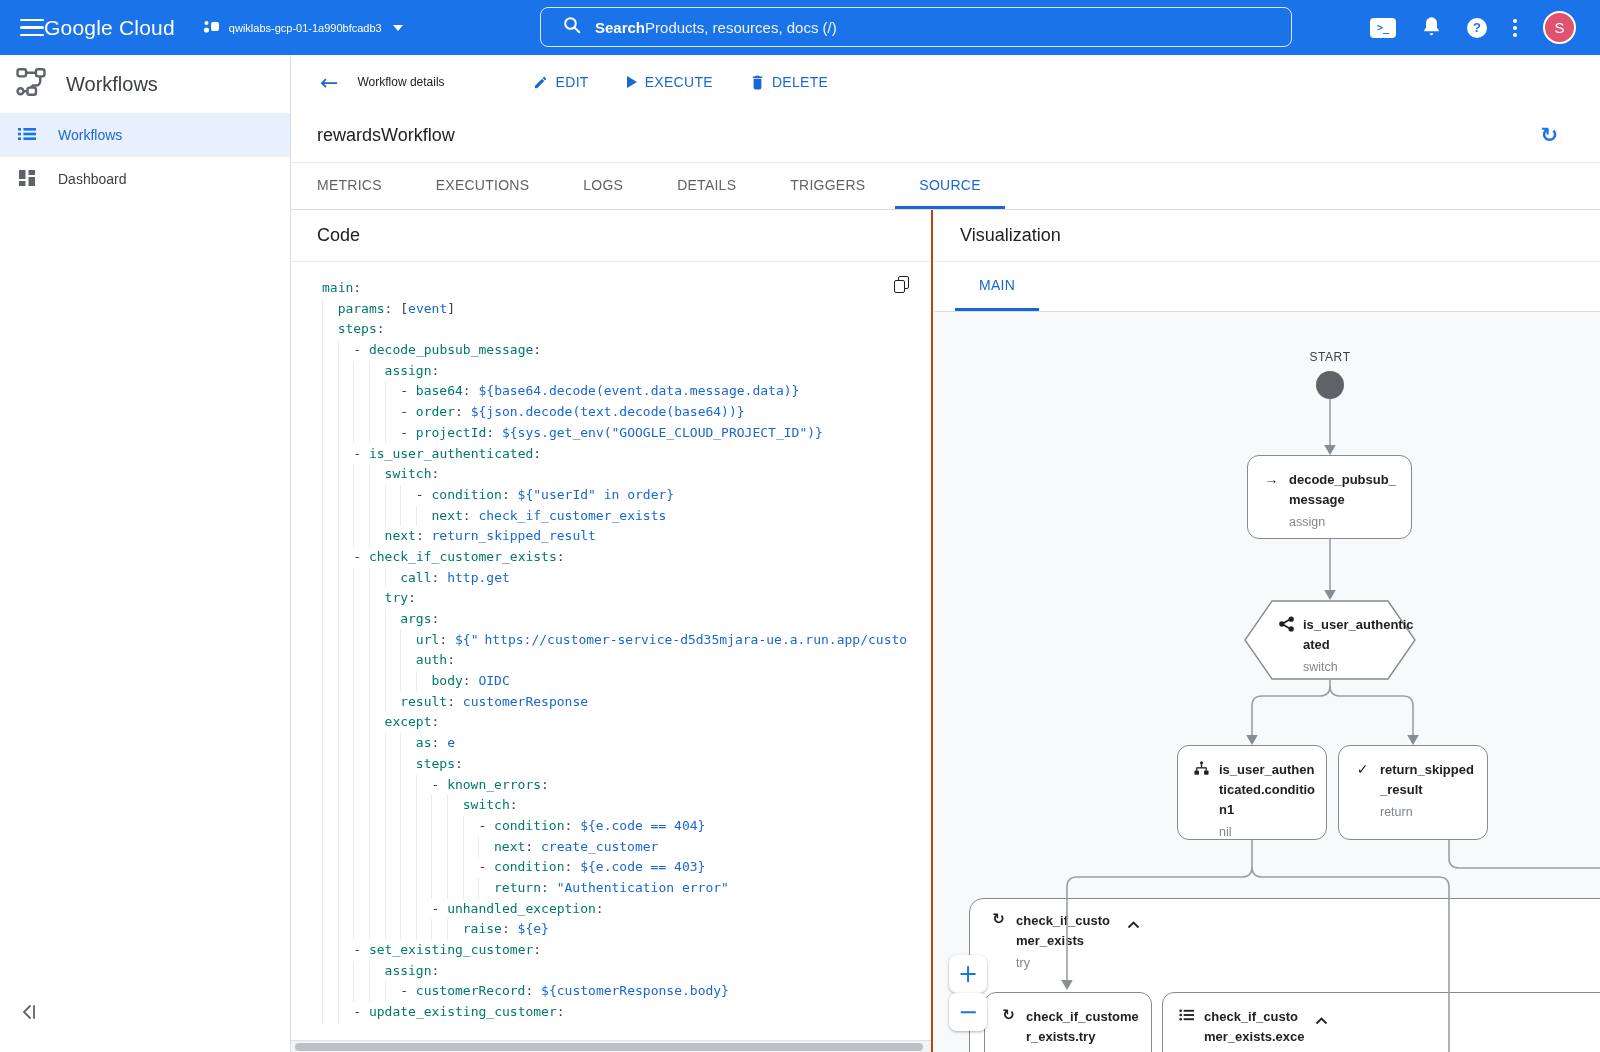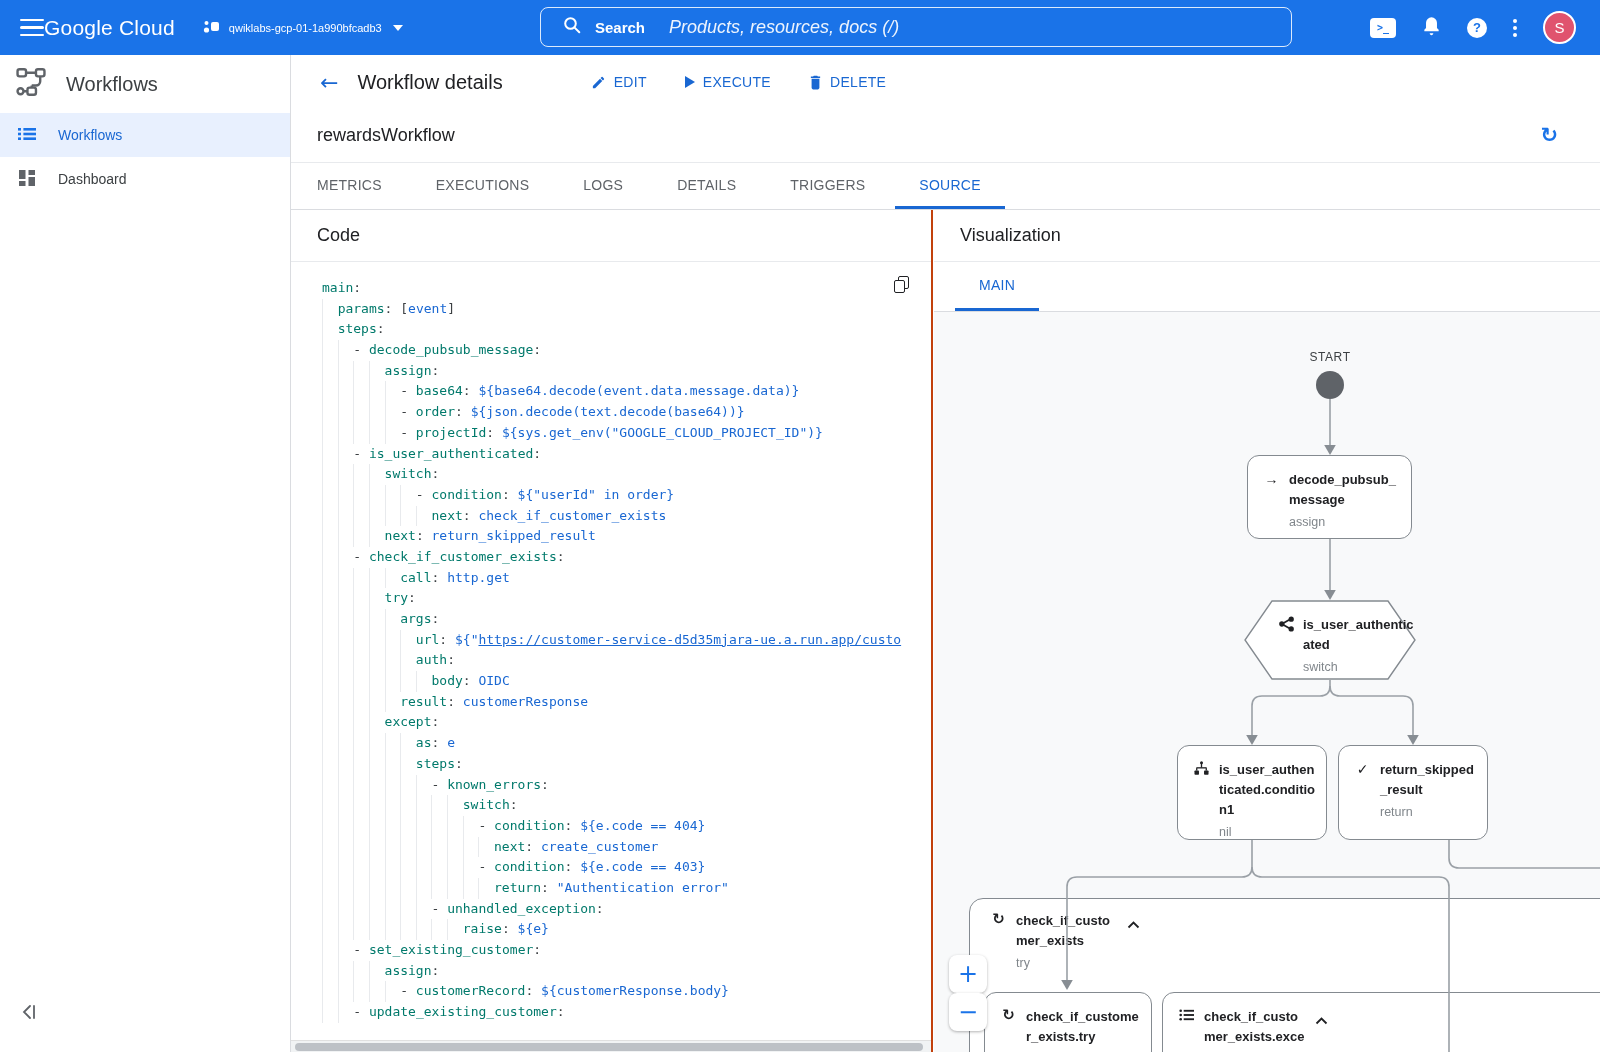--- a/index.html
+++ b/index.html
@@ -10,22 +10,22 @@
   
   .appbar{position:absolute;left:0;top:0;width:1600px;height:55px;background:#1a73e8;display:flex;align-items:center;}
   .hamburger{width:24px;height:18px;margin-left:20px;display:flex;flex-direction:column;justify-content:space-between;cursor:pointer;}
   .hamburger i{display:block;height:2.4px;background:#fff;border-radius:2px;}
   .brand{font-size:21px;color:#fff;letter-spacing:.2px;font-weight:500;white-space:nowrap;}
   .projsel{margin-left:28px;display:flex;align-items:center;gap:9px;color:#fff;font-size:11px;cursor:pointer;}
   .proj-caret{width:0;height:0;border-left:5px solid transparent;border-right:5px solid transparent;border-top:6px solid #fff;margin-left:2px;}
   .searchbar{position:absolute;left:540px;top:7px;width:752px;height:40px;border:1px solid rgba(255,255,255,.85);
     border-radius:8px;display:flex;align-items:center;color:#fff;}
   .searchbar .mag{margin:0 14px 0 22px;}
-  .search-label{font-weight:700;font-size:15px;margin-right:24px;}
-  .search-hint{font-size:18px;color:rgba(255,255,255,.92);font-style:italic;}
+  .search-label{font-weight:700;font-size:15px;}
+  .search-hint{font-size:15px;color:rgba(255,255,255,.92);}
   .appbar-right{position:absolute;right:0;top:0;height:55px;display:flex;align-items:center;gap:26px;padding-right:24px;}
   .shell-ico{width:26px;height:20px;background:#fff;border-radius:4px;color:#1a73e8;
     font-family:"DejaVu Sans Mono",monospace;font-size:10px;font-weight:700;display:flex;align-items:center;justify-content:center;cursor:pointer;}
   .help-ico{width:20px;height:20px;border-radius:50%;background:#fff;color:#1a73e8;font-weight:700;font-size:13px;
     display:flex;align-items:center;justify-content:center;cursor:pointer;}
   .dots-ico{display:flex;flex-direction:column;gap:3px;cursor:pointer;}
   .dots-ico i{width:4px;height:4px;border-radius:50%;background:#fff;}
   .avatar{width:33px;height:33px;border-radius:50%;background:#e0536e;border:2px solid #fff;color:#fff;
     font-size:15px;font-weight:500;display:flex;align-items:center;justify-content:center;cursor:pointer;}
 
@@ -34,21 +34,21 @@
   .side-head{display:flex;align-items:center;gap:18px;height:58px;padding-left:14px;}
   .side-head .ptitle{font-size:20px;color:#3c4043;}
   .side-item{height:44px;display:flex;align-items:center;gap:22px;padding-left:18px;font-size:14px;color:#3c4043;cursor:pointer;}
   .side-item.sel{background:#e8f0fe;color:#1967d2;font-weight:500;}
   .collapse-nav{position:absolute;left:20px;bottom:26px;cursor:pointer;}
 
   
   .main{position:absolute;left:291px;top:55px;width:1309px;height:997px;}
   .hdr-row{height:54px;display:flex;align-items:center;padding-left:29px;}
   .back-arrow{font-size:22px;color:#1967d2;cursor:pointer;font-family:"DejaVu Sans",sans-serif;}
-  .hdr-title{font-size:20px;color:#202124;margin-left:19px;}
+  .hdr-title{font-size:12px;color:#202124;margin-left:19px;}
   .hdr-actions{display:flex;align-items:center;gap:38px;margin-left:88px;}
   .act-btn{display:flex;align-items:center;gap:8px;color:#1967d2;font-size:14px;font-weight:500;letter-spacing:.3px;cursor:pointer;}
   .play-tri{width:0;height:0;border-top:6px solid transparent;border-bottom:6px solid transparent;border-left:10px solid #1967d2;}
   .refresh-btn{position:absolute;right:42px;top:68px;font-size:21px;color:#1a73e8;cursor:pointer;font-family:"DejaVu Sans",sans-serif;font-weight:700;}
   .name-row{height:54px;display:flex;align-items:center;padding-left:26px;border-bottom:1px solid #e8eaed;}
   .wf-name{font-size:18px;color:#202124;}
   .tabs-row{height:47px;display:flex;align-items:stretch;padding-left:2px;border-bottom:1px solid #dadce0;gap:6px;}
   .tab{display:flex;align-items:center;padding:0 24px;font-size:14px;font-weight:500;letter-spacing:.25px;color:#5f6368;cursor:pointer;border-bottom:3px solid transparent;}
   .tab.active{color:#1967d2;border-bottom-color:#1967d2;}
 
@@ -61,21 +61,21 @@
   .viz-tab{margin-left:21px;padding:0 24px;display:flex;align-items:center;font-size:14px;font-weight:500;letter-spacing:.25px;color:#1967d2;border-bottom:3px solid #1967d2;cursor:pointer;}
 
   
   .code-body{position:absolute;left:0;top:52px;right:0;bottom:12px;overflow:hidden;padding:16px 0 0 31px;
     font-family:"DejaVu Sans Mono","Liberation Mono",monospace;font-size:13px;}
   .cl{height:20.7px;line-height:20.7px;white-space:pre;}
   .cl .g{display:inline-block;width:2ch;height:100%;border-left:1px solid #e8eaed;vertical-align:top;}
   .t-k{color:#00796b;}
   .t-v{color:#1967d2;}
   .t-p{color:#3c4043;}
-  .t-u{color:#1967d2;text-decoration:underline;}
+  .t-u{color:#1967d2;margin-left:6px;}
   .copy-btn{position:absolute;top:14px;right:22px;width:15px;height:17px;cursor:pointer;}
   .copy-btn .b{position:absolute;left:0;bottom:0;width:11px;height:13px;border:1.6px solid #202124;border-radius:2px;background:#fff;}
   .copy-btn .f{position:absolute;right:0;top:0;width:11px;height:13px;border:1.6px solid #202124;border-radius:2px;}
   .code-scroll{position:absolute;left:0;right:0;bottom:0;height:12px;background:#f1f3f4;border-top:1px solid #e0e0e0;}
   .code-scroll .thumb{position:absolute;left:4px;top:2px;width:628px;height:8px;background:#bdc1c6;border-radius:4px;cursor:pointer;}
 
   
   .viz-canvas{position:absolute;left:0;top:102px;width:666px;height:740px;background:#f8f9fa;overflow:hidden;}
   .edges{position:absolute;left:0;top:0;z-index:5;pointer-events:none;}
   .start-label{position:absolute;left:356px;top:38px;width:80px;text-align:center;font-size:12px;font-weight:500;letter-spacing:.6px;color:#3c4043;z-index:2;}

